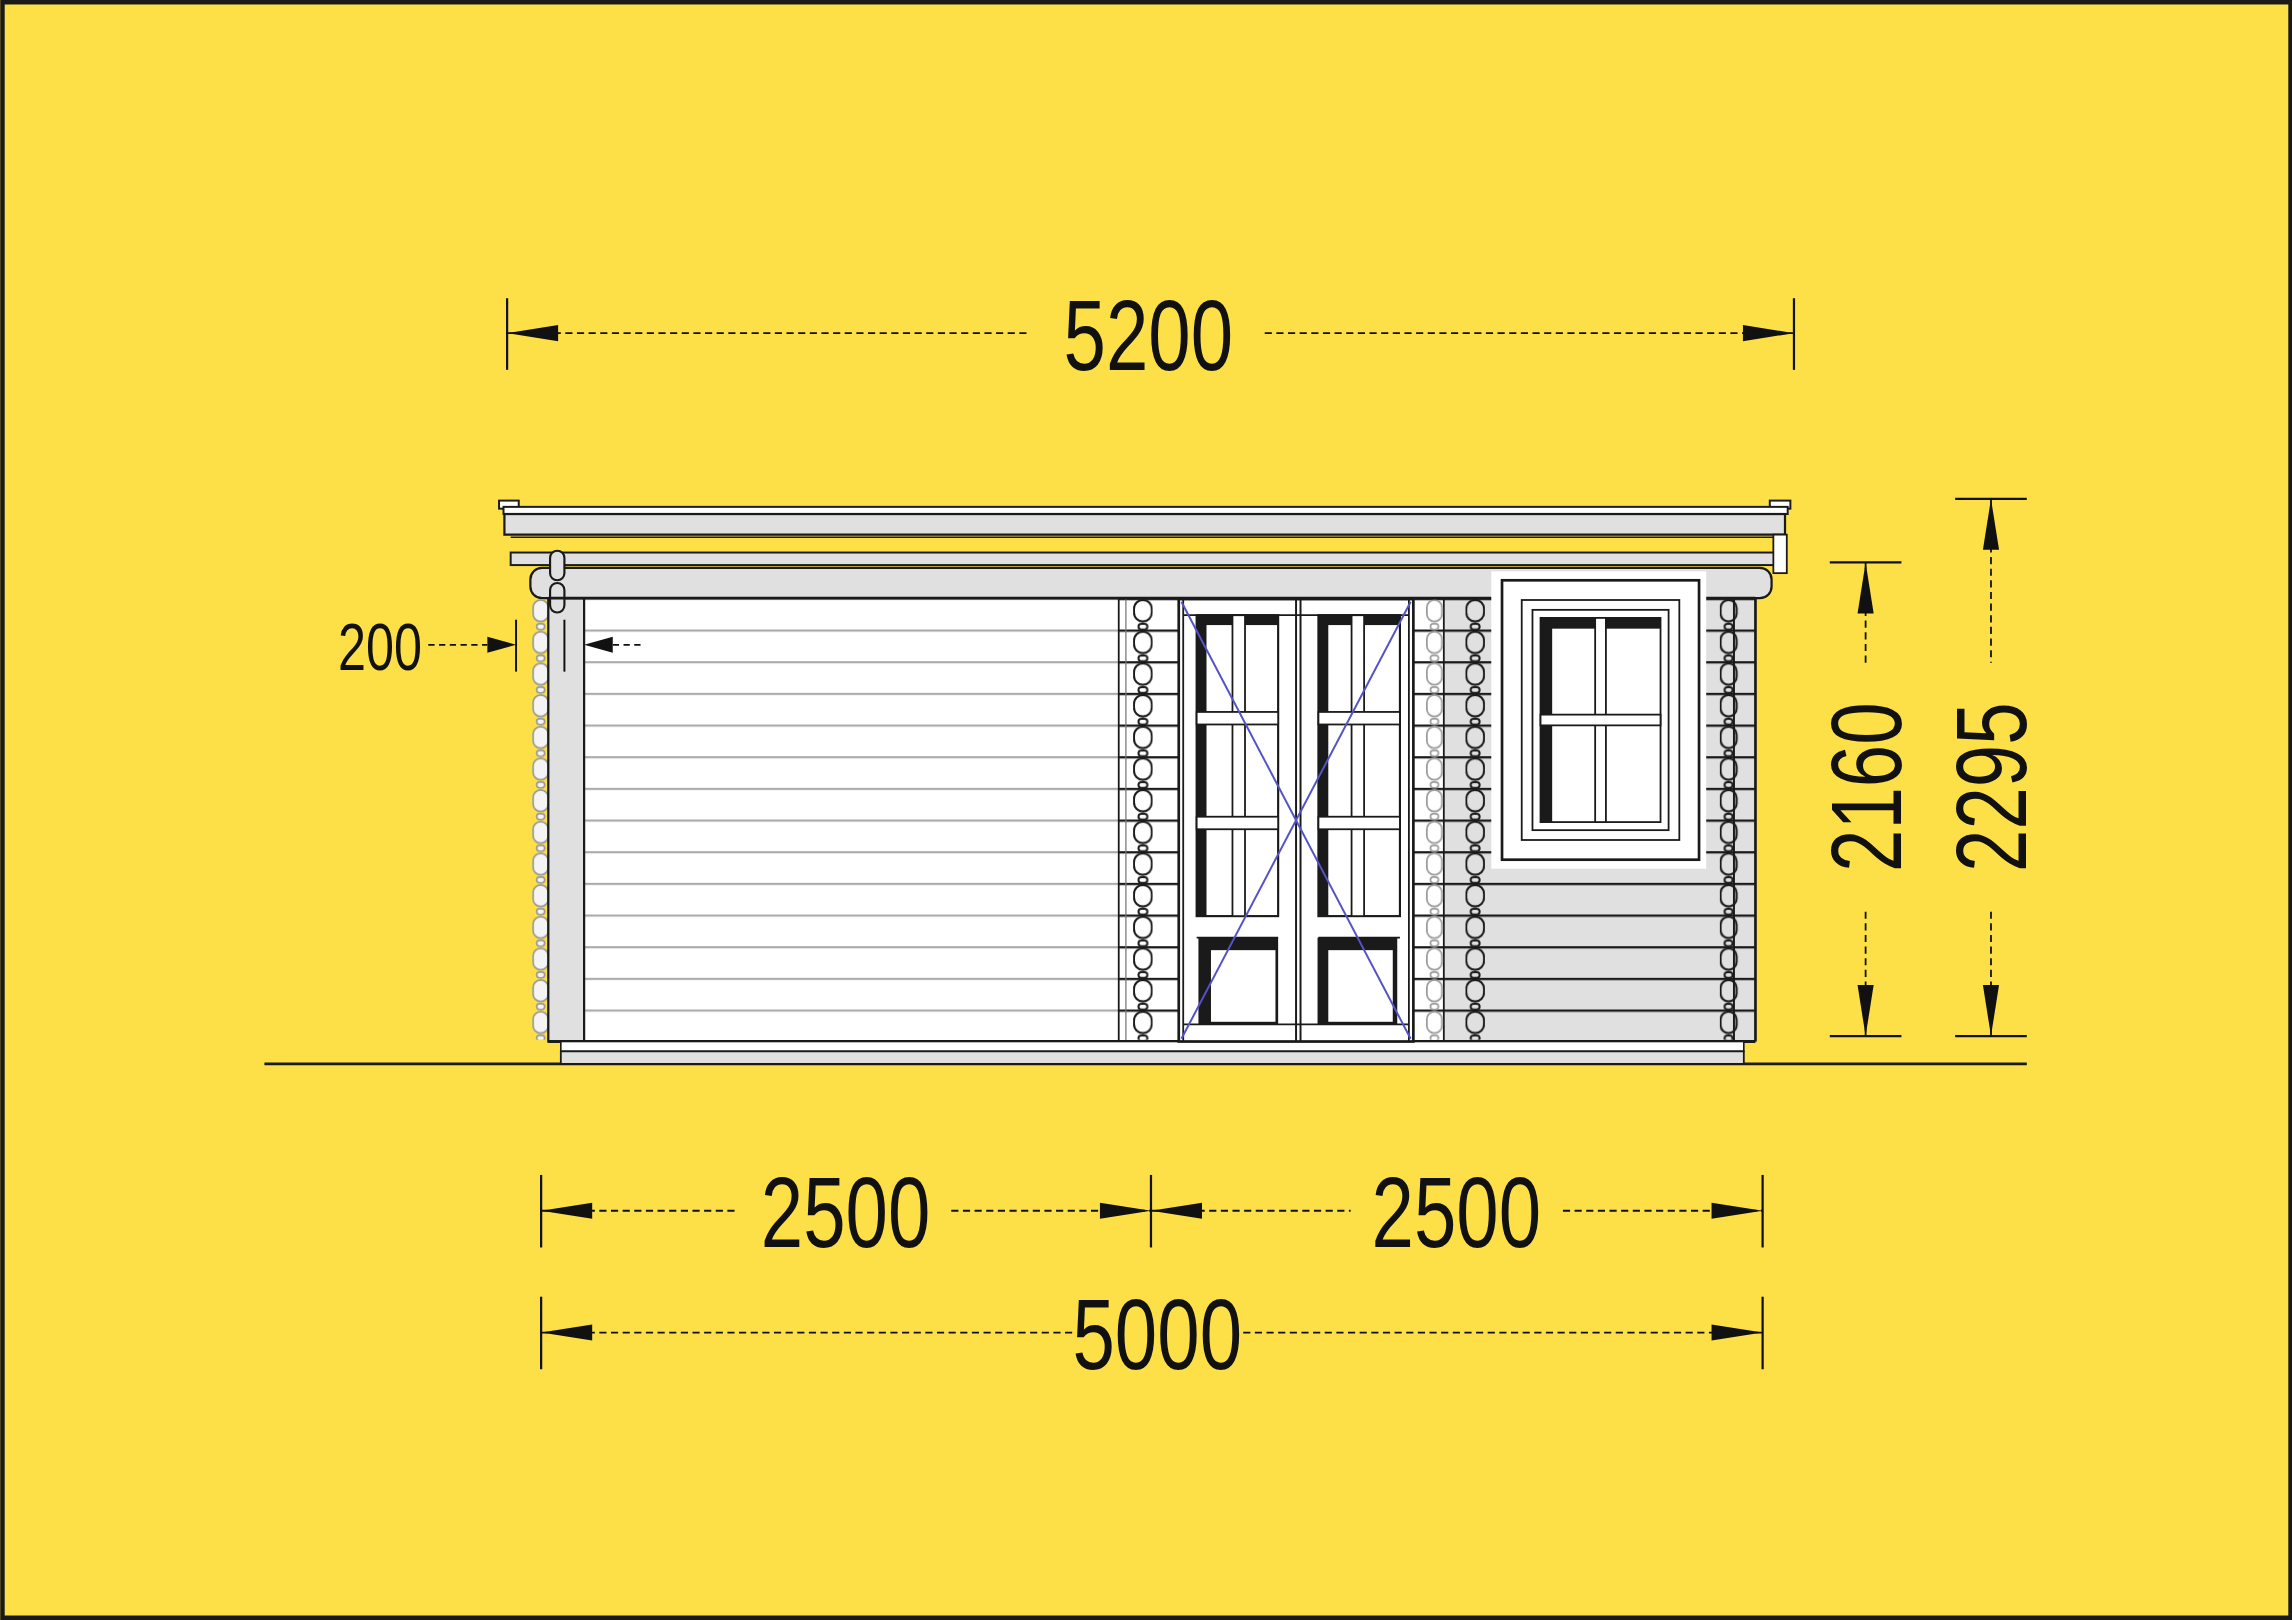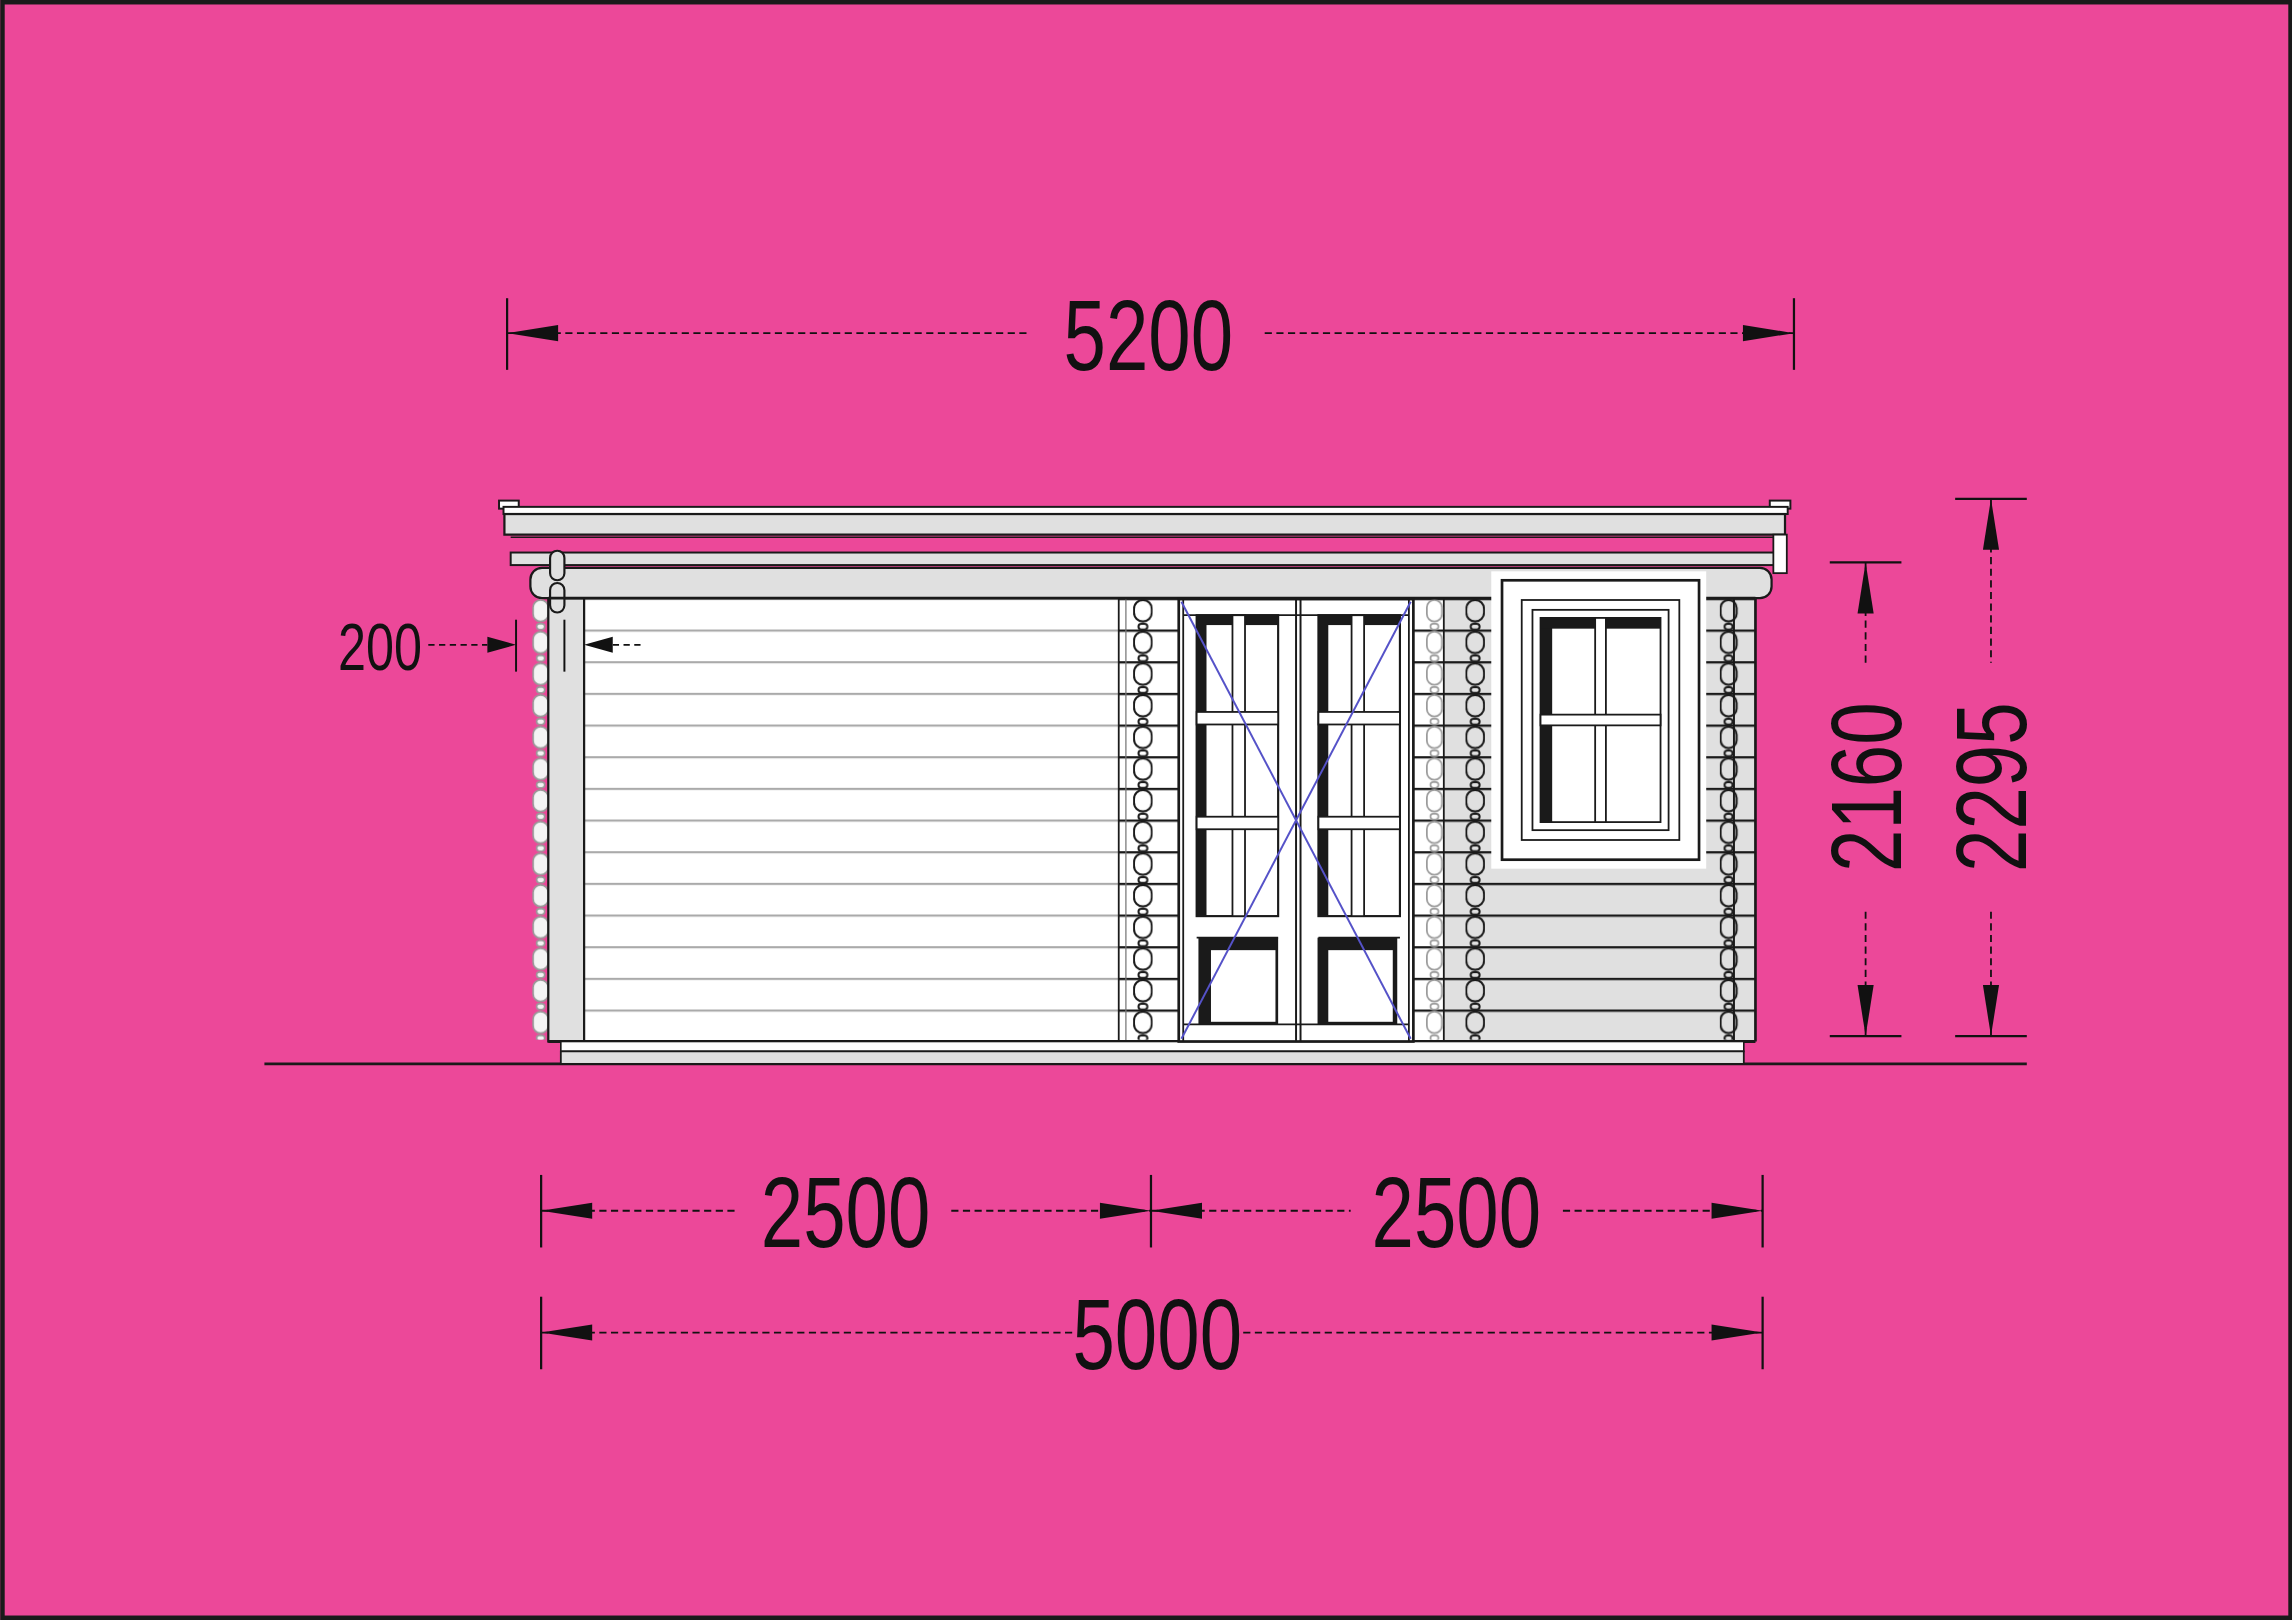--- a/index.html
+++ b/index.html
@@ -1,16 +1,16 @@
 <!DOCTYPE html>
 <html style="font-size:14.3px"><head>
 <meta charset="utf-8">
 <style>
   html,body{margin:0;padding:0;background:#fff;}
-  .page{position:relative;width:2293px;height:1620px;background:#ec4899;overflow:hidden;}
+  .page{position:relative;width:2293px;height:1620px;background:#fde047;overflow:hidden;}
   svg{position:absolute;left:0;top:0;}
   text.dim{font-family:"Liberation Sans",sans-serif;font-size:112px;fill:#111;}
   text.dimsmall{font-family:"Liberation Sans",sans-serif;font-size:74px;fill:#111;}
 </style>
 </head>
 <body>
 
 <div class="page">
 <svg width="2293" height="1620" viewBox="0 0 2560 1809">
   <defs>

